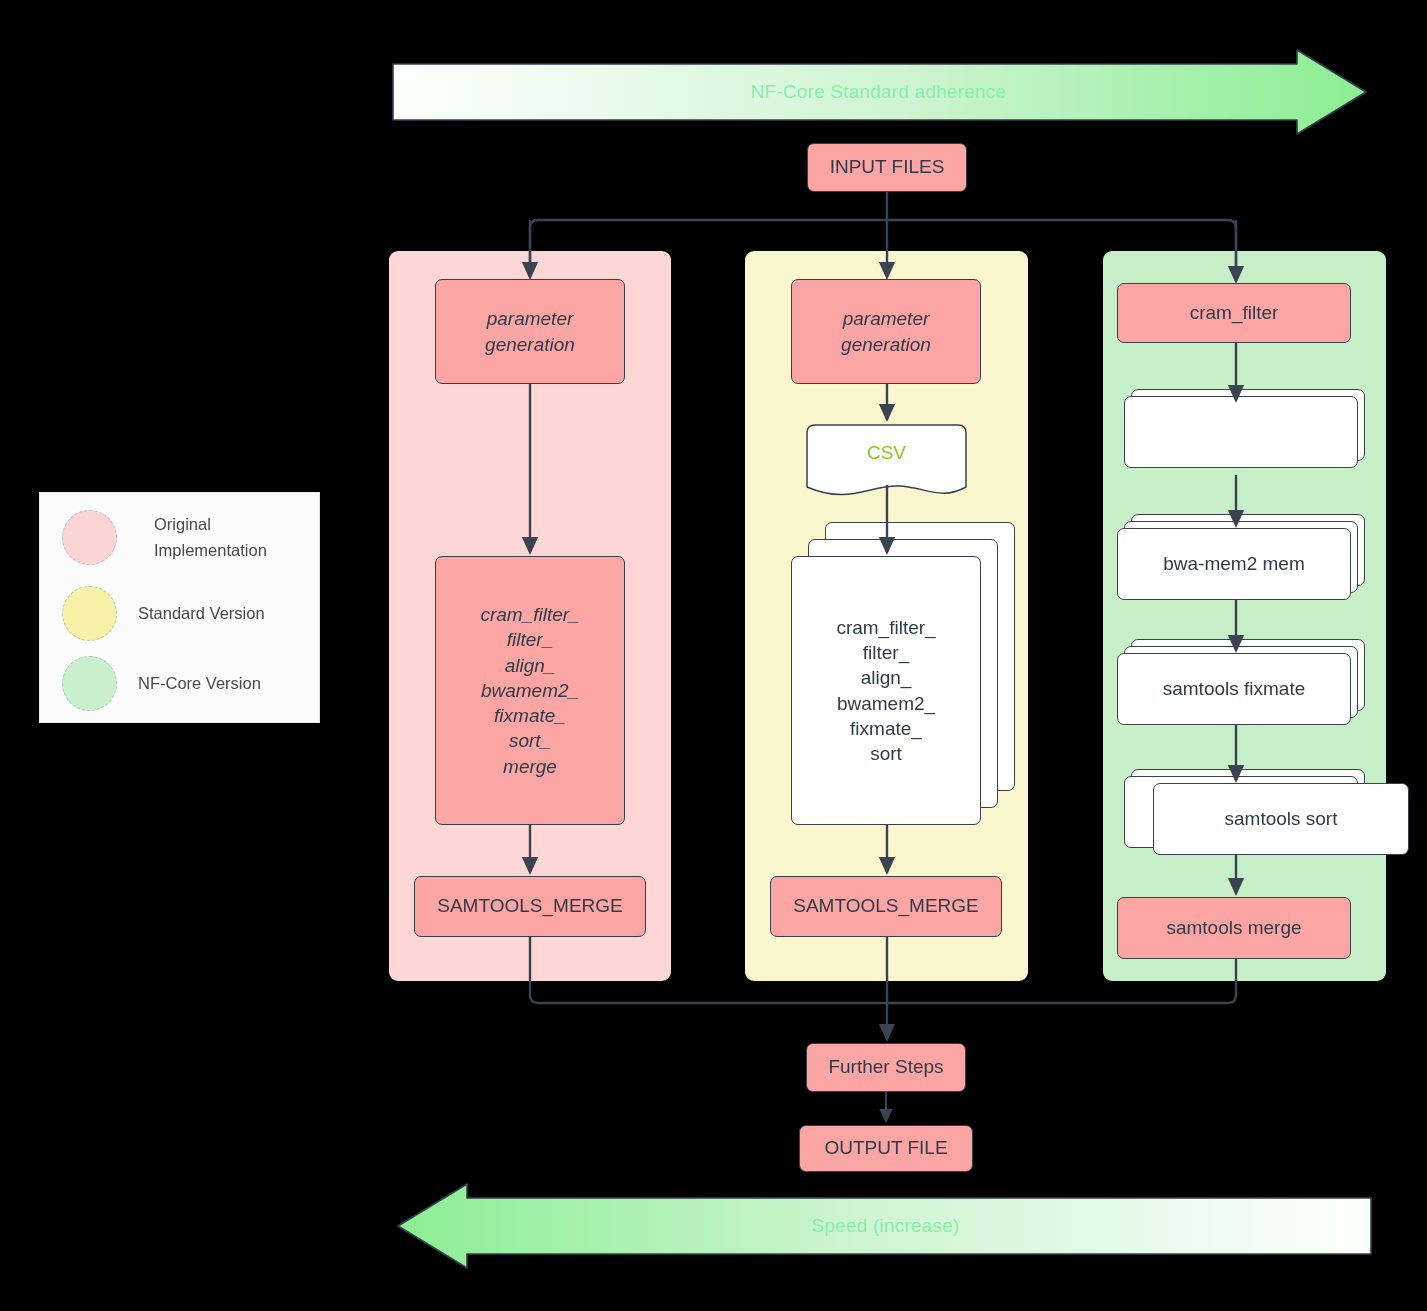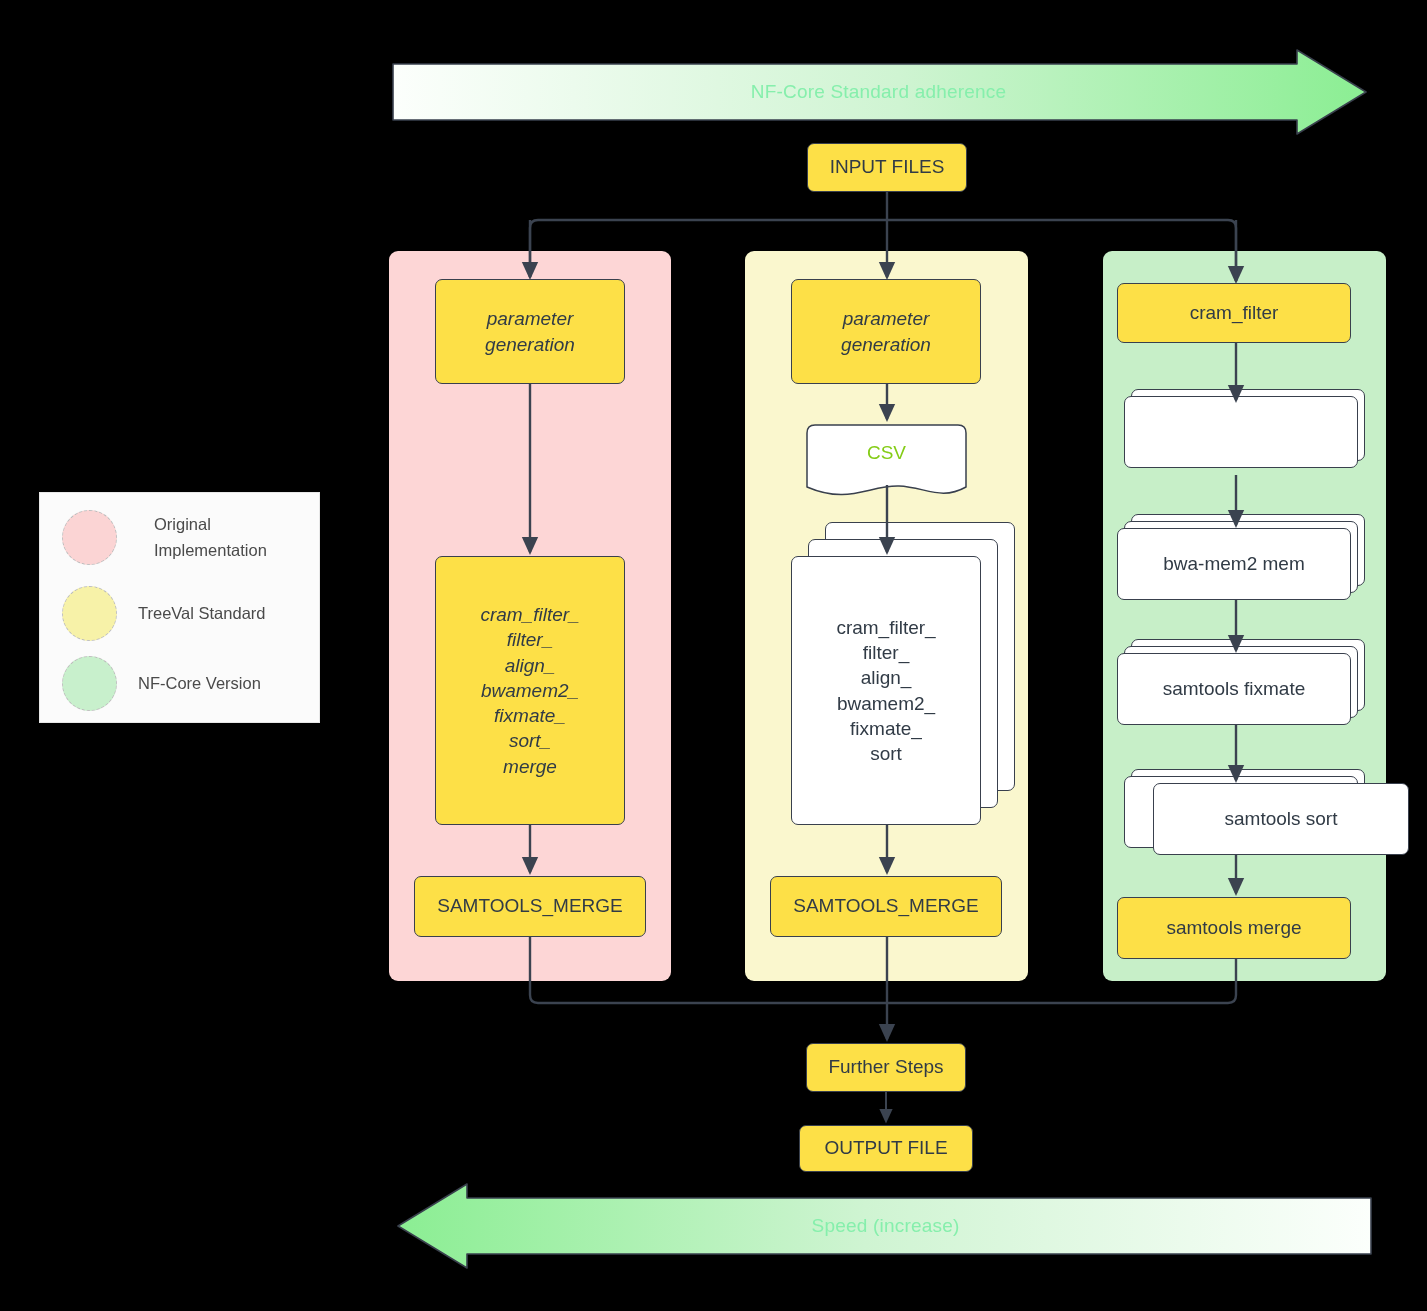--- a/index.html
+++ b/index.html
@@ -16,21 +16,21 @@
   }
 
   
   .lane{position:absolute;border-radius:9px;}
   .lane.pink{background:#FDD6D6;}
   .lane.yellow{background:#FAF7CE;}
   .lane.green{background:#C7EFC8;}
 
   
   .node{
-    position:absolute;background:#fde047;border:1.4px solid #39404d;
+    position:absolute;background:#fca5a5;border:1.4px solid #39404d;
     border-radius:7px;box-sizing:border-box;
     display:flex;align-items:center;justify-content:center;
     text-align:center;color:#313b46;line-height:1.30;
     font-size:19px;padding:4px 6px;
   }
   .node.small{font-size:19px;}
   .node.tall{line-height:1.33;font-style:italic;}
 
   
   .stack{position:absolute;}
@@ -181,21 +181,21 @@
   </div>
 
   <div id="legend">
     <div class="leg-row" style="top:12px;gap:16px;">
       <span class="leg-dot pink"></span>
       <span class="leg-text">Original
 Implementation</span>
     </div>
     <div class="leg-row" style="top:88px;">
       <span class="leg-dot yellow"></span>
-      <span class="leg-text">TreeVal Standard</span>
+      <span class="leg-text">Standard Version</span>
     </div>
     <div class="leg-row" style="top:158px;">
       <span class="leg-dot green"></span>
       <span class="leg-text">NF-Core Version</span>
     </div>
   </div>
 
   <svg id="wires" viewBox="0 0 1427 1311">
     <defs>
       <marker id="ah" markerWidth="10" markerHeight="10" refX="6.2" refY="4" orient="auto" markerUnits="strokeWidth">

